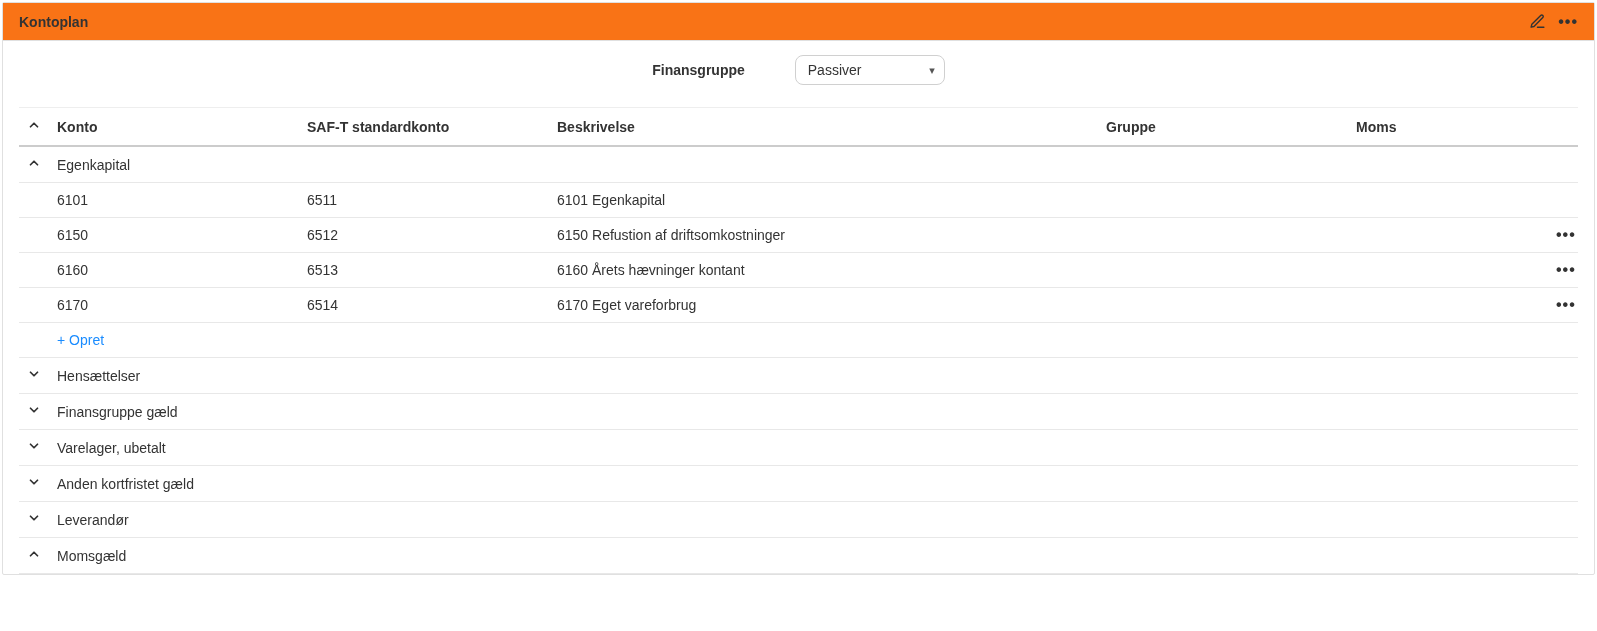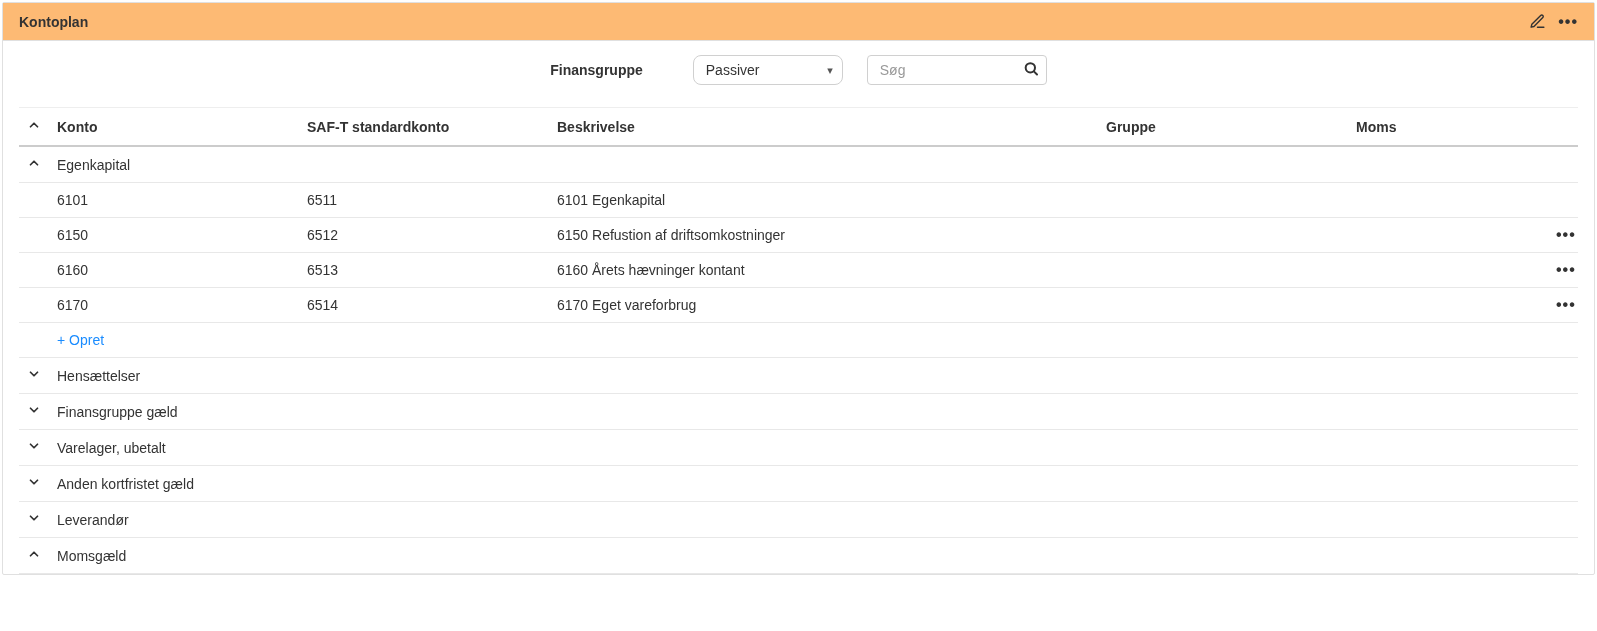--- a/index.html
+++ b/index.html
@@ -8,21 +8,21 @@
       font-size: 14px;
       color: #333;
       background: #fff;
     }
     .panel {
       border: 1px solid #e0e0e0;
       border-radius: 2px;
       margin: 2px;
     }
     .panel-header {
-      background: #fdba74;
+      background: #f97316;
       border-bottom: 1px solid #e0e0e0;
       padding: 10px 16px;
       display: flex;
       align-items: center;
       justify-content: space-between;
     }
     .panel-title {
       font-weight: 600;
       font-size: 14px;
     }
@@ -120,29 +120,20 @@
       </span>
     </div>
   </div>
 
   <div class="toolbar">
     <span class="toolbar-label">Finansgruppe</span>
     <span class="select-wrap">
       <select class="select">
         <option>Passiver</option>
       </select>
-    </span>
-    <span class="search-wrap">
-      <input class="search-input" type="text" placeholder="Søg" style="">
-      <span class="search-icon">
-        <svg width="16" height="16" viewBox="0 0 24 24" fill="none" stroke="currentColor" stroke-width="3" stroke-linecap="round">
-          <circle cx="11" cy="11" r="7"></circle>
-            <line x1="21" y1="21" x2="16.65" y2="16.65"></line>
-        </svg>
-      </span>
     </span>
   </div>
 
   <table class="table">
     <colgroup>
       <col class="col-caret">
         <col class="col-konto">
         <col class="col-saft">
         <col class="col-besk">
         <col class="col-gruppe">

